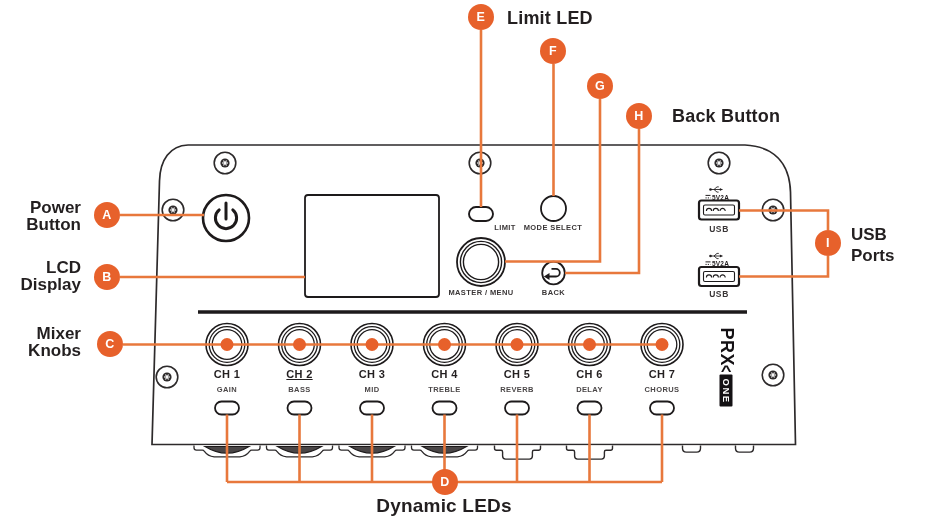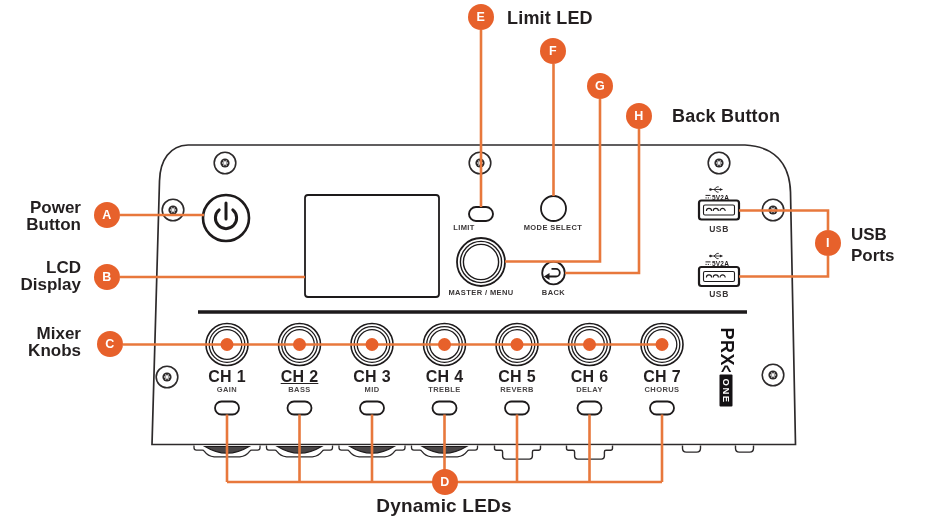--- a/index.html
+++ b/index.html
@@ -24,21 +24,21 @@
   .co-left span, .co-right span{display:block;}
   .co-right{
     position:absolute;font-size:17px;font-weight:800;color:#231F20;
     text-align:left;line-height:21px;white-space:nowrap;
   }
   .dev-label{
     position:absolute;font-size:7.5px;font-weight:bold;color:#3a3637;
     letter-spacing:.4px;transform:translateX(-50%);white-space:nowrap;
   }
   .ch-name{
-    position:absolute;font-size:16px;font-weight:bold;color:#231F20;
+    position:absolute;font-size:11px;font-weight:bold;color:#231F20;
     transform:translateX(-50%);white-space:nowrap;letter-spacing:.3px;
   }
   .ch-fn{
     position:absolute;font-size:7.5px;font-weight:bold;color:#4a4647;
     transform:translateX(-50%);white-space:nowrap;letter-spacing:.4px;
   }
   .usb-label{
     position:absolute;font-size:8.5px;font-weight:bold;color:#3a3637;
     letter-spacing:.6px;transform:translateX(-50%);white-space:nowrap;
   }
@@ -234,21 +234,21 @@
     <span>Knobs</span>
   </div>
   <div class="co-right" style="left:851px;top:224px;">
     <span>USB</span>
     <span>Ports</span>
   </div>
   <div class="co-label" style="left:507px;top:9px;">Limit LED</div>
   <div class="co-label" style="left:672px;top:107px;">Back Button</div>
   <div class="co-label" style="left:444px;top:497px;transform:translateX(-50%);font-size:19px;">Dynamic LEDs</div>
 
-  <div class="dev-label" style="left:454px;top:223px;padding-left:20px;">LIMIT</div>
+  <div class="dev-label" style="left:495px;top:223px;padding-left:20px;">LIMIT</div>
   <div class="dev-label" style="left:553px;top:223px;">MODE SELECT</div>
   <div class="dev-label" style="left:481px;top:288px;">MASTER / MENU</div>
   <div class="dev-label" style="left:553.5px;top:288px;">BACK</div>
   <div class="usb-label" style="left:719px;top:224px;">USB</div>
   <div class="usb-label" style="left:719px;top:289px;">USB</div>
 
   <div class="ch-name" style="left:227px;top:368px;">CH 1</div>
   <div class="ch-fn" style="left:227px;top:384.5px;">GAIN</div>
   <div class="ch-name" style="left:299.5px;top:368px;text-decoration:underline;">CH 2</div>
   <div class="ch-fn" style="left:299.5px;top:384.5px;">BASS</div>

